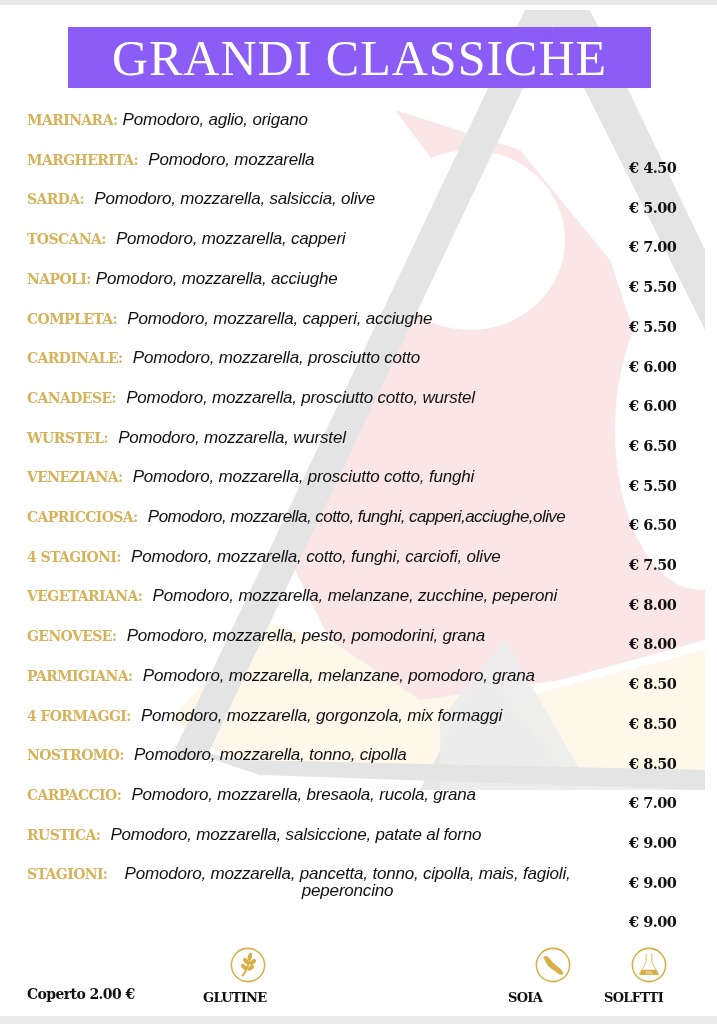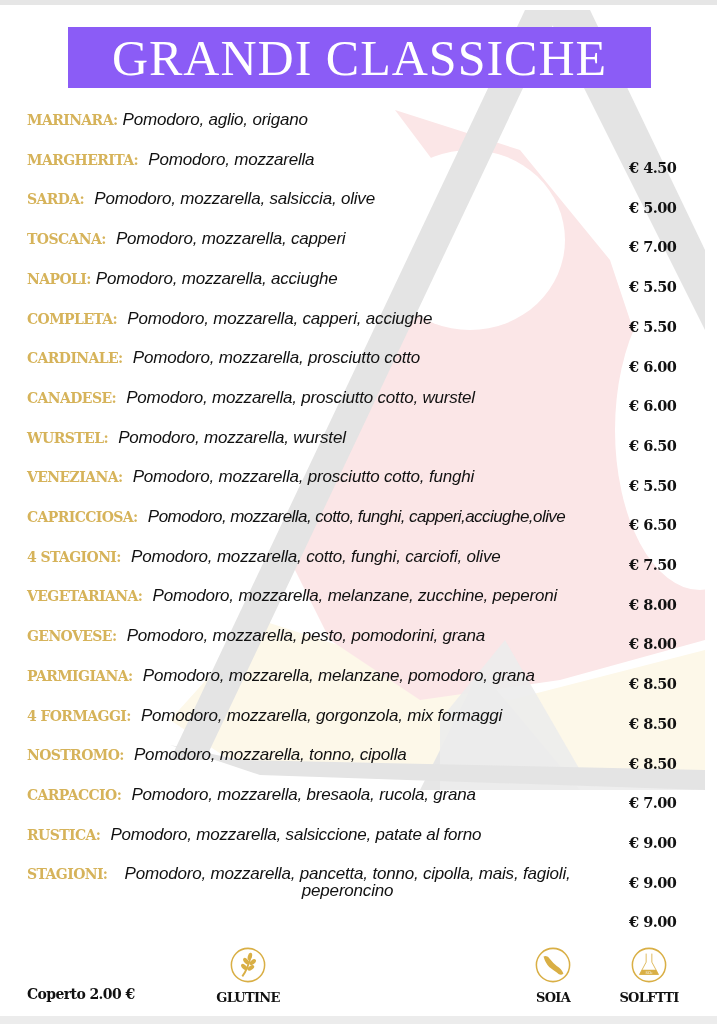--- a/index.html
+++ b/index.html
@@ -41,21 +41,21 @@
     position: absolute; left: 602px; top: 0; height: 22px; line-height: 22px;
     font-family: "DejaVu Serif", serif; font-weight: bold; color: #111;
     font-size: 14.5px; letter-spacing: -0.5px; white-space: nowrap; margin-top: 48px;
   }
 
   .footer { position: absolute; left: 0; top: 940px; width: 717px; height: 76px; z-index: 1; }
   .coperto {
     position: absolute; left: 27px; top: 46px;
     font-family: "DejaVu Serif", serif; font-weight: bold; font-size: 14px; color: #111; letter-spacing: -0.6px;
   }
-  .allergen { position: absolute; top: 6px; width: 90px; text-align: center; }
+  .allergen { position: absolute; top: 6px; width: 90px; }
   .allergen .icon { width: 38px; height: 38px; margin: 0 auto; display: block; }
   .allergen .label {
     display: block; margin-top: 6px;
     font-family: "DejaVu Serif", serif; font-weight: bold; font-size: 13px; color: #111; letter-spacing: -0.7px;
   }
 </style>
 </head>
 <body>
 
 <div class="top-band"></div>

